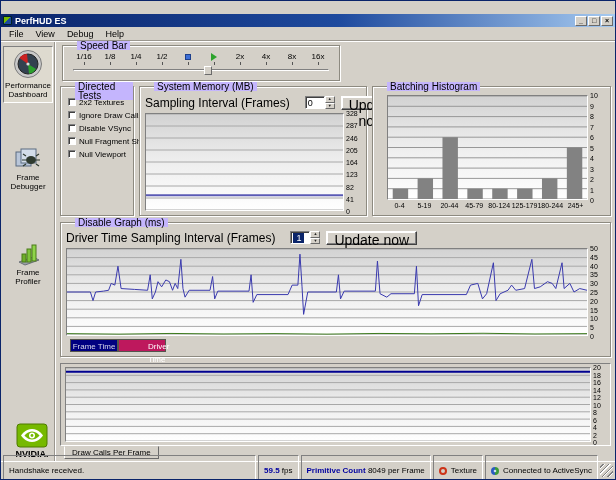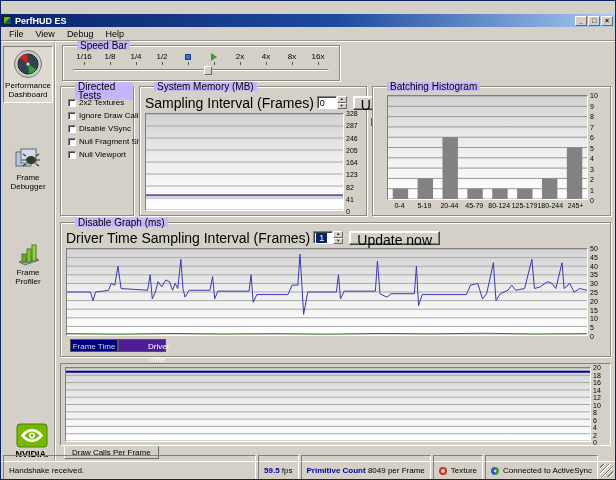--- a/index.html
+++ b/index.html
@@ -47,29 +47,29 @@
   .speed-ticks{display:flex;height:4px;margin-top:1px;}
   .speed-tick-cell{flex:1;display:flex;justify-content:center;}
   .speed-tick{width:1px;height:3px;background:#555;}
   .slider{position:relative;height:9px;margin-top:0;}
   .slider-track{position:absolute;left:2px;right:2px;top:3px;height:2px;border:1px solid;border-color:#808080 #fff #fff #808080;background:#b8b4ac;}
   .slider-thumb{position:absolute;top:0;width:8px;height:9px;background:#d4d0c8;
     border:1px solid;border-color:#fff #6a6a6a #6a6a6a #fff;}
   
   .row2{display:flex;gap:5px;height:130px;flex:0 0 130px;margin-top:5px;}
   .tests{width:74px;flex:0 0 74px;}
-  .check-row{display:flex;align-items:center;margin:3px 0 4px 2px;}
+  .check-row{display:flex;align-items:flex-start;margin:3px 0 4px 2px;}
   .checkbox{width:8px;height:8px;background:#fff;border:1px solid;border-color:#808080 #fff #fff #808080;
     box-shadow:inset 1px 1px 0 #404040;flex:0 0 8px;}
   .check-label{margin-left:3px;font-size:8px;line-height:9px;white-space:nowrap;}
   .memory{width:228px;flex:0 0 228px;display:flex;flex-direction:column;}
   .batching{flex:1;display:flex;flex-direction:column;padding-left:14px;}
   
   .ctrl-row{display:flex;align-items:center;height:15px;flex:0 0 15px;margin-bottom:3px;}
-  .lbl{font-size:14px;white-space:nowrap;margin-right:3px;}
+  .lbl{font-size:12px;white-space:nowrap;margin-right:15px;}
   .spinbox{display:flex;height:13px;}
   .spin-text{width:20px;background:#fff;border:1px solid;border-color:#808080 #fff #fff #808080;
     box-shadow:inset 1px 1px 0 #404040;font-size:9px;padding:1px 2px 0;}
   .selhl{background:#0a246a;color:#fff;padding:0 3px;}
   .spin-btns{display:flex;flex-direction:column;width:10px;}
   .sb{flex:1;background:#d4d0c8;border:1px solid;border-color:#fff #6a6a6a #6a6a6a #fff;
     font-size:4px;line-height:4px;text-align:center;color:#222;}
   .btn{margin-left:6px;height:14px;background:#d4d0c8;border:1px solid;border-color:#fff #404040 #404040 #fff;
     box-shadow:inset -1px -1px 0 #808080,inset 1px 1px 0 #fff;
     font-family:"Liberation Sans",sans-serif;font-size:14px;padding:0 7px;}
@@ -387,21 +387,21 @@
               <div class="ytick" style="top: 50%;">25</div>
               <div class="ytick" style="top: 40%;">30</div>
               <div class="ytick" style="top: 30%;">35</div>
               <div class="ytick" style="top: 20%;">40</div>
               <div class="ytick" style="top: 10%;">45</div>
               <div class="ytick" style="top: 0%;">50</div>
             </div>
         </div>
         <div class="legend-row">
           <span class="legend-btn" style="background: rgb(0, 0, 128); color: rgb(216, 216, 234);">Frame Time</span>
-          <span class="legend-btn" style="background: #4c1d95; color: rgb(255, 255, 255); padding-left: 29px;">Driver Time</span>
+          <span class="legend-btn" style="background: #be185d; color: rgb(255, 255, 255); padding-left: 29px;">Driver Time</span>
         </div>
       </div>
 
       <div class="bottom-wrap">
         <div class="panel">
           <div class="chart-row">
             <div class="plot">
                 <svg viewBox="0 0 100 100" preserveAspectRatio="none">
                   <line x1="0" x2="100" y1="100" y2="100" stroke="#a8a8a8" vector-effect="non-scaling-stroke"></line>
                   <line x1="0" x2="100" y1="90" y2="90" stroke="#a8a8a8" vector-effect="non-scaling-stroke"></line>

